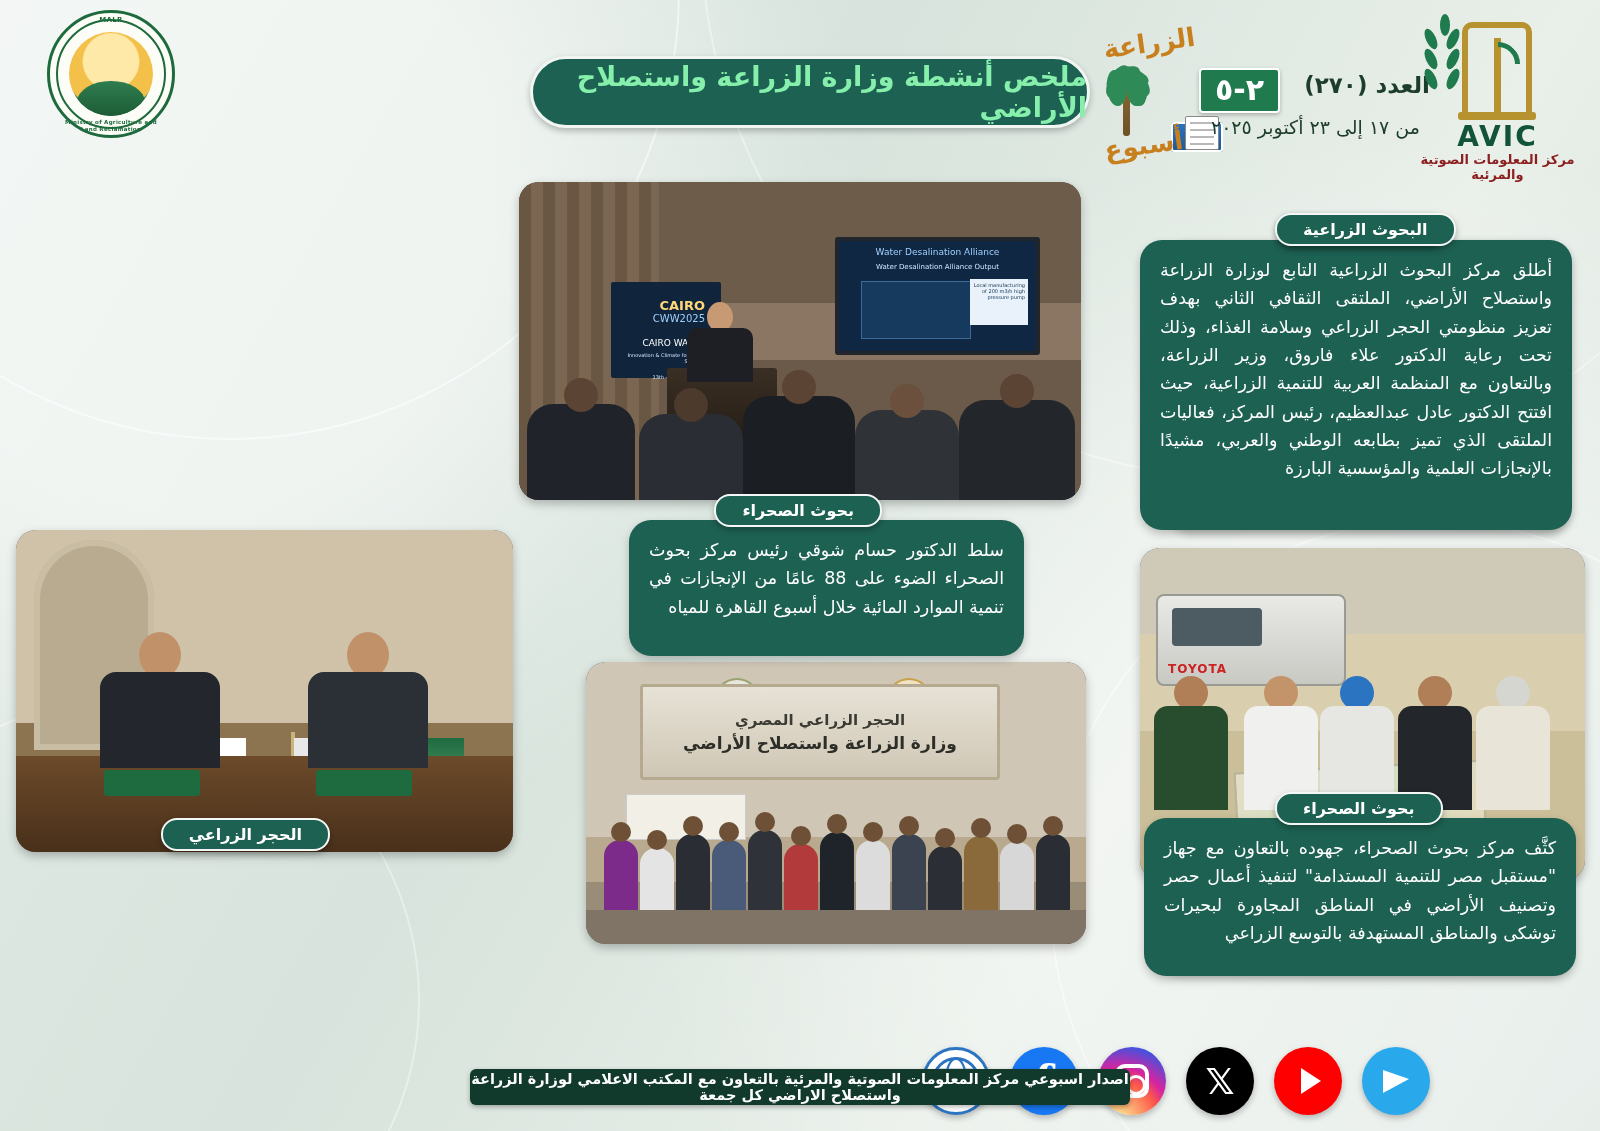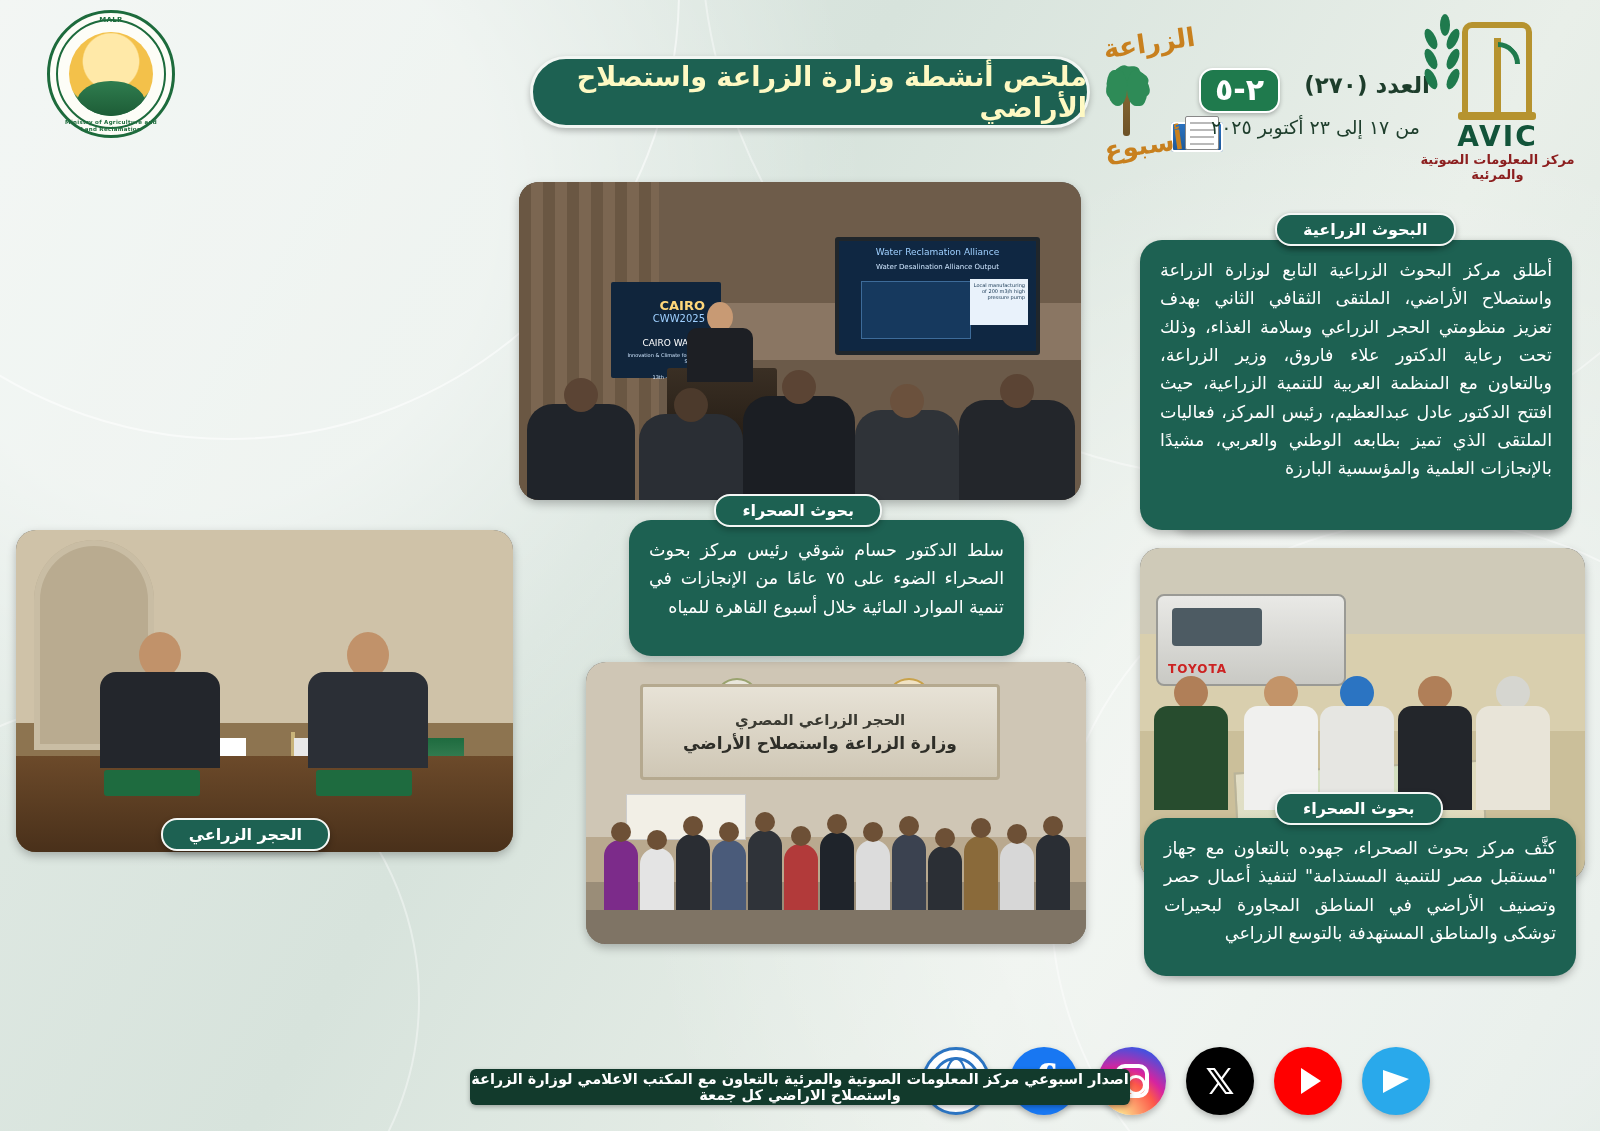--- a/index.html
+++ b/index.html
@@ -54,21 +54,21 @@
   .malr-logo .top-text, .malr-logo .bot-text {
     position: absolute; left: 0; width: 100%; text-align: center;
     font-size: 7px; color: #1d6b3c; font-weight: bold; letter-spacing: .3px;
   }
   .malr-logo .top-text { top: 6px; }
   .malr-logo .bot-text { bottom: 6px; font-size: 5.5px; line-height: 1.15; padding: 0 10px; }
 
   .issue-block { position: absolute; right: 170px; top: 58px; width: 270px; height: 108px; }
   .issue-num-badge {
     position: absolute; right: 150px; top: 10px;
-    background: #1f7a4d; color: #fff; border-radius: 14px;
+    background: #1f7a4d; color: #fff; border-radius: 4px;
     padding: 2px 14px 4px; font-size: 30px; font-weight: bold;
     border: 2px solid #fff; box-shadow: 0 2px 4px rgba(0,0,0,.25);
     direction: ltr;
   }
   .issue-label {
     position: absolute; right: 0px; top: 14px;
     font-size: 23px; font-weight: bold; color: #1d3d2b;
   }
   .issue-date {
     position: absolute; right: 10px; top: 58px;
@@ -109,21 +109,21 @@
   .palm .leaf {
     position: absolute; left: 18px; top: 6px; width: 36px; height: 20px;
     background: #2e8b57; border-radius: 60% 40% 50% 50%;
     transform-origin: 50% 100%;
   }
 
   .title-pill {
     position: absolute; right: 510px; top: 56px; width: 560px; height: 72px;
     background: #1d6152; border-radius: 36px;
     display: flex; align-items: center; justify-content: center;
-    color: #fef9c3; font-size: 27px; font-weight: bold;
+    color: #86efac; font-size: 27px; font-weight: bold;
     box-shadow: 0 3px 6px rgba(0,0,0,.25);
     border: 3px solid #f2f6f3;
   }
 
   .avic-logo { position: absolute; left: 1410px; top: 8px; width: 175px; height: 170px; }
   .avic-logo .tower {
     position: absolute; left: 52px; top: 14px; width: 70px; height: 92px;
     border: 6px solid #b6932f; border-radius: 10px 10px 0 0; border-bottom: none;
   }
   .avic-logo .bar {
@@ -410,21 +410,21 @@
   <div class="wall"></div>
   <div class="panel"></div>
   <div class="banner">
     <div style="font-size:13px;font-weight:bold;color:#ffd77a">CAIRO</div>
     <div style="font-size:10px;color:#9fd0ff">CWW2025</div>
     <div style="font-size:9px;margin-top:14px;color:#fff">CAIRO WATER</div>
     <div style="font-size:5px;margin-top:4px;color:#cfe6ff">Innovation &amp; Climate for Water Security</div>
     <div style="font-size:5px;margin-top:10px;color:#cfe6ff">13th - 16th Oct 2025</div>
   </div>
   <div class="screen">
-    <div class="st">Water Reclamation Alliance</div>
+    <div class="st">Water Desalination Alliance</div>
     <div class="st2">Water Desalination Alliance Output</div>
     <div class="diagram"></div>
     <div class="callout">Local manufacturing of 200 m3/h high pressure pump</div>
   </div>
   <div class="podium"></div>
   <div class="speaker-head"></div>
   <div class="speaker-body"></div>
   <div class="audience">
     <div class="aud" style="left:8px;width:108px;height:96px;">
         <i></i>
@@ -562,21 +562,21 @@
     </div>
 </div>
 
 <div class="tag" style="right:155px; top:213px;">بحوث الصحراء</div>
 <div class="card" style="right:32px; top:240px; width:400px; height:290px;">وقع كل من الدكتور حسام شوقي رئيس مركز بحوث الصحراء، والمهندس محمد عبد المجيد رئيس مجلس إدارة الشركة العامة للبترول، بروتوكول تعاون مشترك، وذلك تحت رعاية السيد الدكتور علاء فاروق وزير الزراعة واستصلاح الأراضي، والمهندس كريم بدوي وزير البترول والثروة المعدنية، لتنفيذ مشروع "إقامة مجتمع تنموي ذكي" بمنطقة الباغة بمدينة رأس سدر، في محافظة جنوب سيناء</div>
 
 <div class="tag" style="left:1275px; top:213px;">البحوث الزراعية</div>
 <div class="card" style="left:1140px; top:240px; width:432px; height:290px;">أطلق مركز البحوث الزراعية التابع لوزارة الزراعة واستصلاح الأراضي، الملتقى الثقافي الثاني بهدف تعزيز منظومتي الحجر الزراعي وسلامة الغذاء، وذلك تحت رعاية الدكتور علاء فاروق، وزير الزراعة، وبالتعاون مع المنظمة العربية للتنمية الزراعية، حيث افتتح الدكتور عادل عبدالعظيم، رئيس المركز، فعاليات الملتقى الذي تميز بطابعه الوطني والعربي، مشيدًا بالإنجازات العلمية والمؤسسية البارزة</div>
 
 <div class="tag" style="right:718px; top:494px;">بحوث الصحراء</div>
-<div class="card" style="right:576px; top:520px; width:395px; height:136px;">سلط الدكتور حسام شوقي رئيس مركز بحوث الصحراء الضوء على ٧٥ عامًا من الإنجازات في تنمية الموارد المائية خلال أسبوع القاهرة للمياه</div>
+<div class="card" style="right:576px; top:520px; width:395px; height:136px;">سلط الدكتور حسام شوقي رئيس مركز بحوث الصحراء الضوء على 88 عامًا من الإنجازات في تنمية الموارد المائية خلال أسبوع القاهرة للمياه</div>
 
 <div class="tag" style="right:1270px; top:818px;">الحجر الزراعي</div>
 <div class="card" style="right:30px; top:844px; width:412px; height:128px;">استضافت وزارة الزراعة واستصلاح الأراضي، ممثلة في الإدارة المركزية للحجر الزراعي، فعاليات الورشة التدريبية الوطنية الأولى ضمن البرنامج الأفريقي للصحة النباتية</div>
 
 <div class="tag" style="left:1275px; top:792px;">بحوث الصحراء</div>
 <div class="card" style="left:1144px; top:818px; width:432px; height:158px;">كثَّف مركز بحوث الصحراء، جهوده بالتعاون مع جهاز "مستقبل مصر للتنمية المستدامة" لتنفيذ أعمال حصر وتصنيف الأراضي في المناطق المجاورة لبحيرات توشكى والمناطق المستهدفة بالتوسع الزراعي</div>
 
 <div class="footer">
   <div class="social">
     <div class="sicon s-www">

